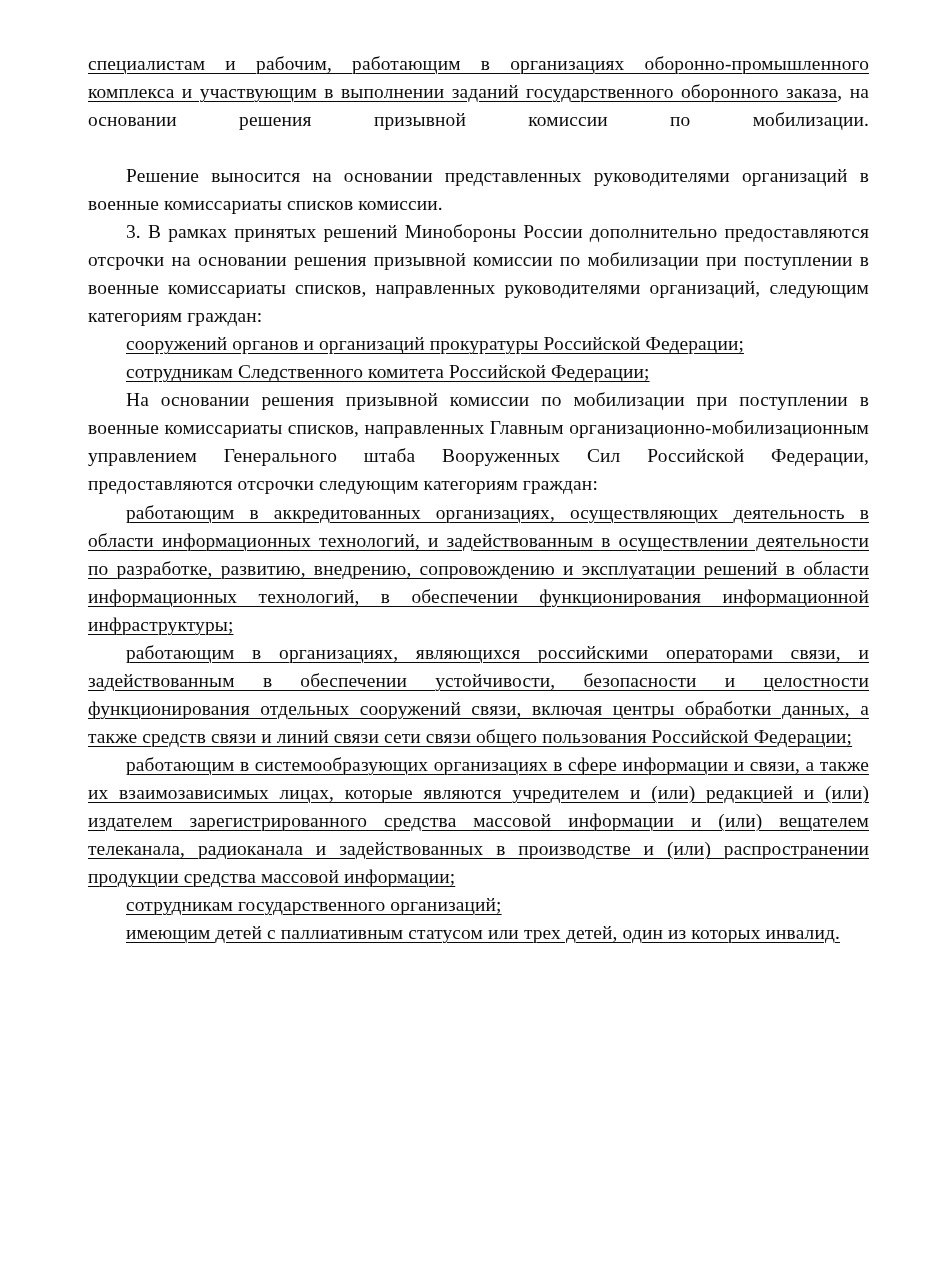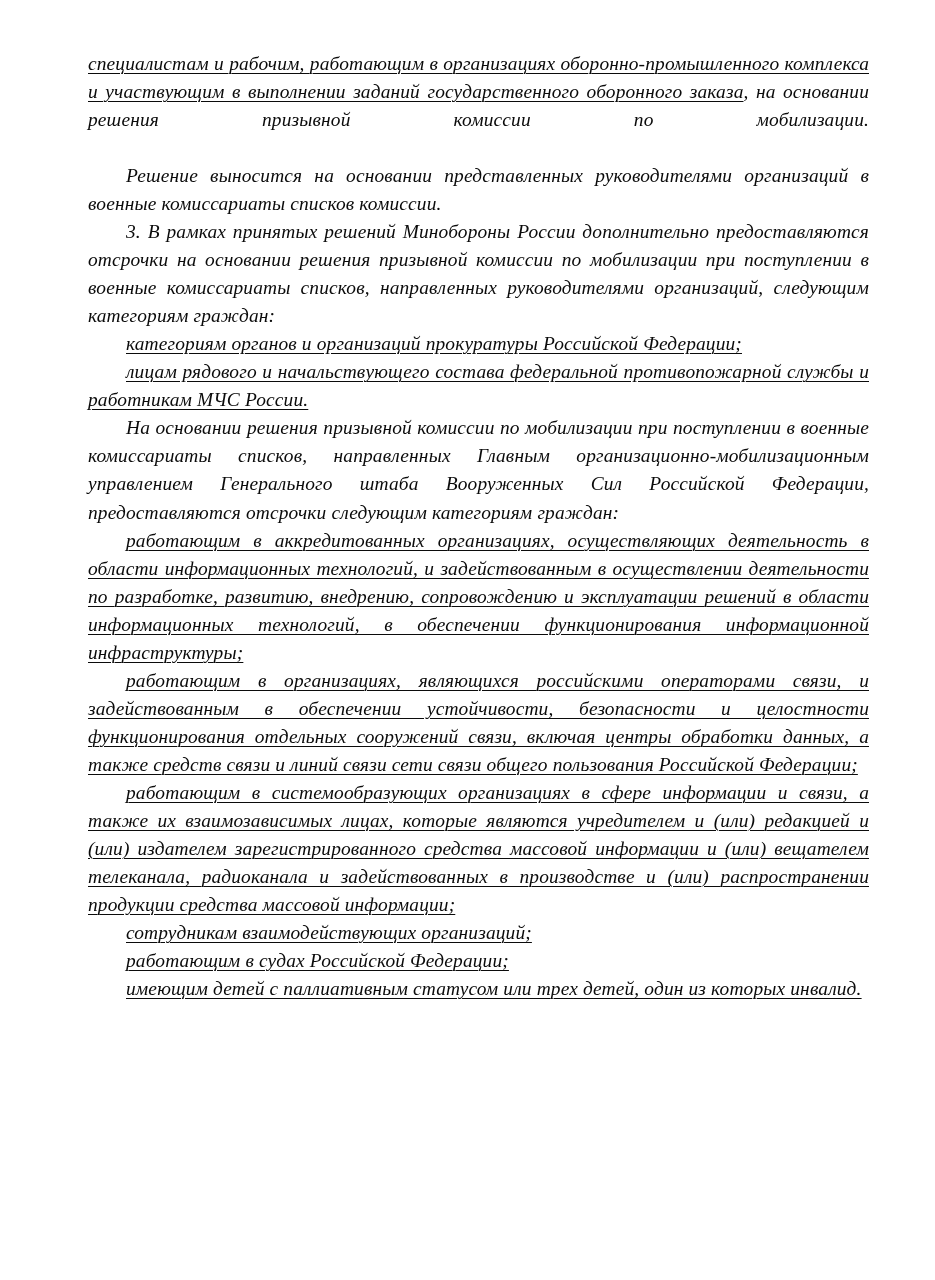--- a/index.html
+++ b/index.html
@@ -25,21 +25,20 @@
     font-size: 19.4px;
     line-height: 1.445;
     text-align: justify;
     text-justify: inter-word;
     letter-spacing: 0.15px;
   }
   p {
     margin: 0;
     padding: 0;
     text-align: justify;
-    font-style: italic;
   }
   p.indent {
     text-indent: 38px;
   }
   p.noindent {
     text-indent: 0;
   }
   .u {
     text-decoration: underline;
     text-underline-offset: 2.5px;
@@ -60,34 +59,33 @@
 
 <div class="page">
   <div class="doc-body">
 
     <p class="noindent block"><span class="u">специалистам и рабочим, работающим в организациях оборонно-промышленного комплекса и участвующим в выполнении заданий государственного оборонного заказа</span><span>, на основании решения призывной комиссии по мобилизации.</span></p>
 
     <p class="indent">Решение выносится на основании представленных руководителями организаций в военные комиссариаты списков комиссии.</p>
 
     <p class="indent">3. В рамках принятых решений Минобороны России дополнительно предоставляются отсрочки на основании решения призывной комиссии по мобилизации при поступлении в военные комиссариаты списков, направленных руководителями организаций, следующим категориям граждан:</p>
 
-    <p class="indent"><span class="u">категориям органов и организаций прокуратуры Российской Федерации;</span></p>
+    <p class="indent"><span class="u">сооружений органов и организаций прокуратуры Российской Федерации;</span></p>
 
+    <p class="indent"><span class="u">сотрудникам Следственного комитета Российской Федерации;</span></p>
 
-    <p class="indent"><span class="u">лицам рядового и начальствующего состава федеральной противопожарной службы и работникам МЧС России.</span></p>
 
     <p class="indent">На основании решения призывной комиссии по мобилизации при поступлении в военные комиссариаты списков, направленных Главным организационно-мобилизационным управлением Генерального штаба Вооруженных Сил Российской Федерации, предоставляются отсрочки следующим категориям граждан:</p>
 
     <p class="indent"><span class="u">работающим в аккредитованных организациях, осуществляющих деятельность в области информационных технологий, и задействованным в осуществлении деятельности по разработке, развитию, внедрению, сопровождению и эксплуатации решений в области информационных технологий, в обеспечении функционирования информационной инфраструктуры;</span></p>
 
     <p class="indent"><span class="u">работающим в организациях, являющихся российскими операторами связи, и задействованным в обеспечении устойчивости, безопасности и целостности функционирования отдельных сооружений связи, включая центры обработки данных, а также средств связи и линий связи сети связи общего пользования Российской Федерации;</span></p>
 
     <p class="indent"><span class="u">работающим в системообразующих организациях в сфере информации и связи, а также их взаимозависимых лицах, которые являются учредителем и (или) редакцией и (или) издателем зарегистрированного средства массовой информации и (или) вещателем телеканала, радиоканала и задействованных в производстве и (или) распространении продукции средства массовой информации;</span></p>
 
 
-    <p class="indent"><span class="u">сотрудникам взаимодействующих организаций;</span></p>
+    <p class="indent"><span class="u">сотрудникам государственного организаций;</span></p>
 
-    <p class="indent"><span class="u">работающим в судах Российской Федерации;</span></p>
 
     <p class="indent"><span class="u">имеющим детей с паллиативным статусом или трех детей, один из которых инвалид.</span></p>
 
   </div>
 </div>
 
 </body></html>

